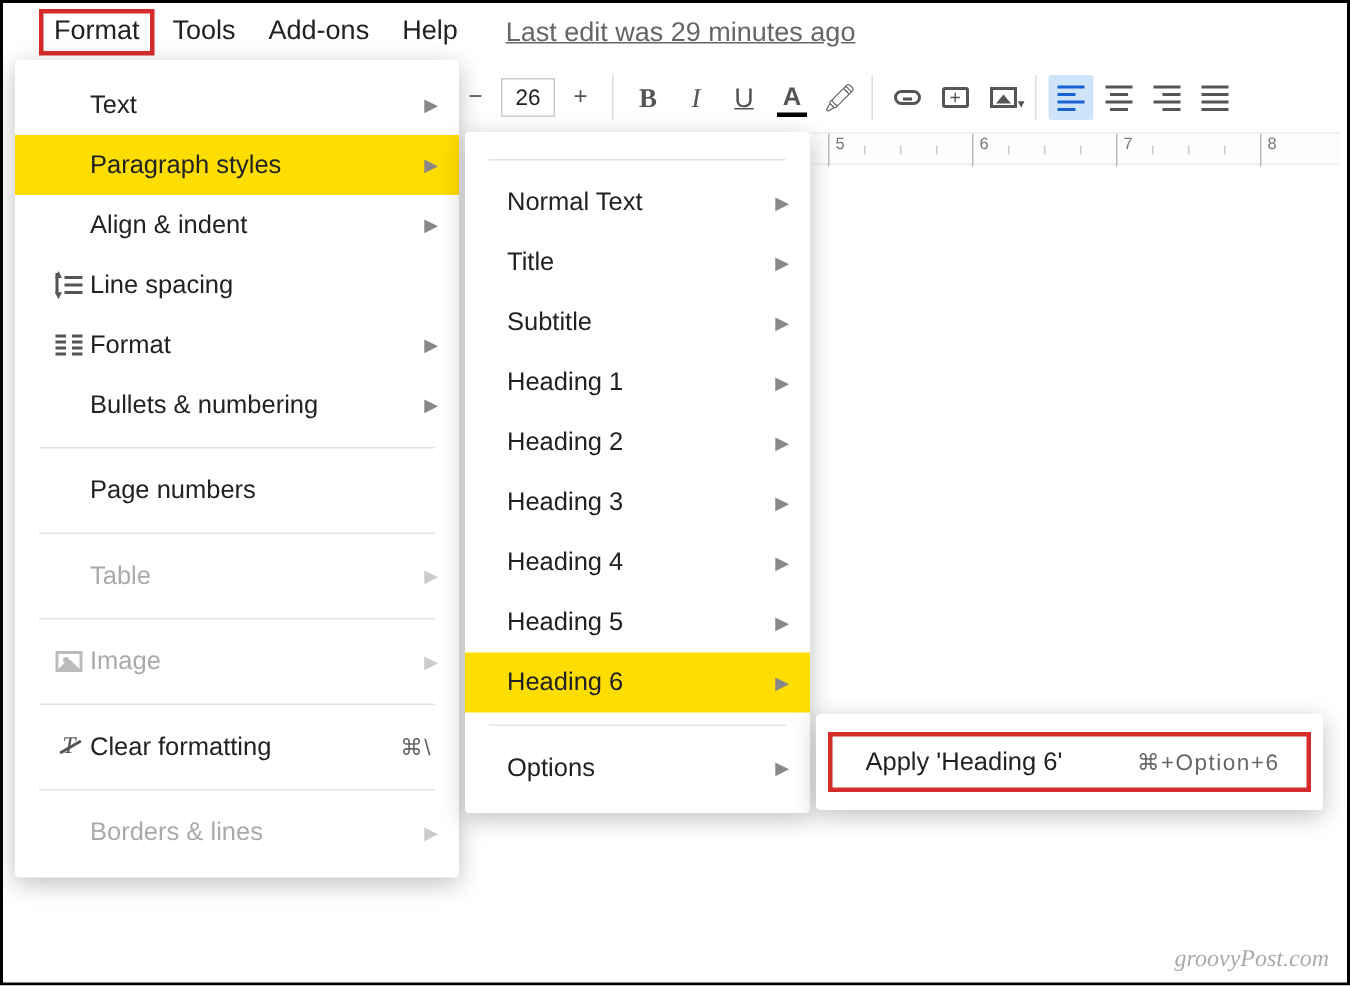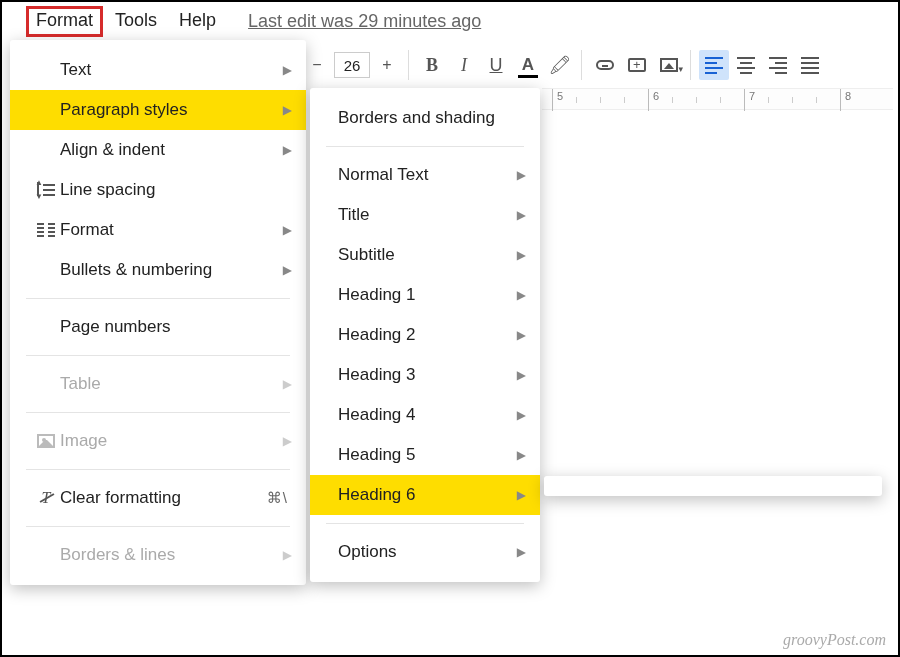--- a/index.html
+++ b/index.html
@@ -213,20 +213,21 @@
   }
 </style>
 </head>
 <body>
 
 <div class="frame">
 
   <div class="menubar">
     <div class="m-item selected">Format</div>
     <div class="m-item">Tools</div>
+    <div class="m-item">Add-ons</div>
     <div class="m-item">Help</div>
     <div class="last-edit">Last edit was 29 minutes ago</div>
   </div>
 
   <div class="toolbar">
     <div class="toolgroup">
       <div class="toolbtn">−</div>
       <div class="fs-box">26</div>
       <div class="toolbtn">+</div>
     </div>
@@ -374,23 +375,20 @@
     </div>
     <div class="sep"></div>
     <div class="row disabled">
       <span class="ic"></span>
       <span class="lbl">Borders &amp; lines</span>
       <span class="arr">▶</span>
     </div>
   </div>
 
   <div class="menu menu2">
-    <div class="row">
-      <span class="lbl">Borders and shading</span>
-    </div>
     <div class="sep"></div>
     <div class="row">
       <span class="lbl">Normal Text</span>
       <span class="arr">▶</span>
     </div>
     <div class="row">
       <span class="lbl">Title</span>
       <span class="arr">▶</span>
     </div>
     <div class="row">
@@ -422,16 +420,20 @@
       <span class="arr">▶</span>
     </div>
     <div class="sep"></div>
     <div class="row">
       <span class="lbl">Options</span>
       <span class="arr">▶</span>
     </div>
   </div>
 
   <div class="menu menu3">
+    <div class="row boxed">
+      <span class="lbl">Apply 'Heading 6'</span>
+      <span class="sc">⌘+Option+6</span>
+    </div>
   </div>
 
   <div class="watermark">groovyPost.com</div>
 </div>
 
 </body></html>

